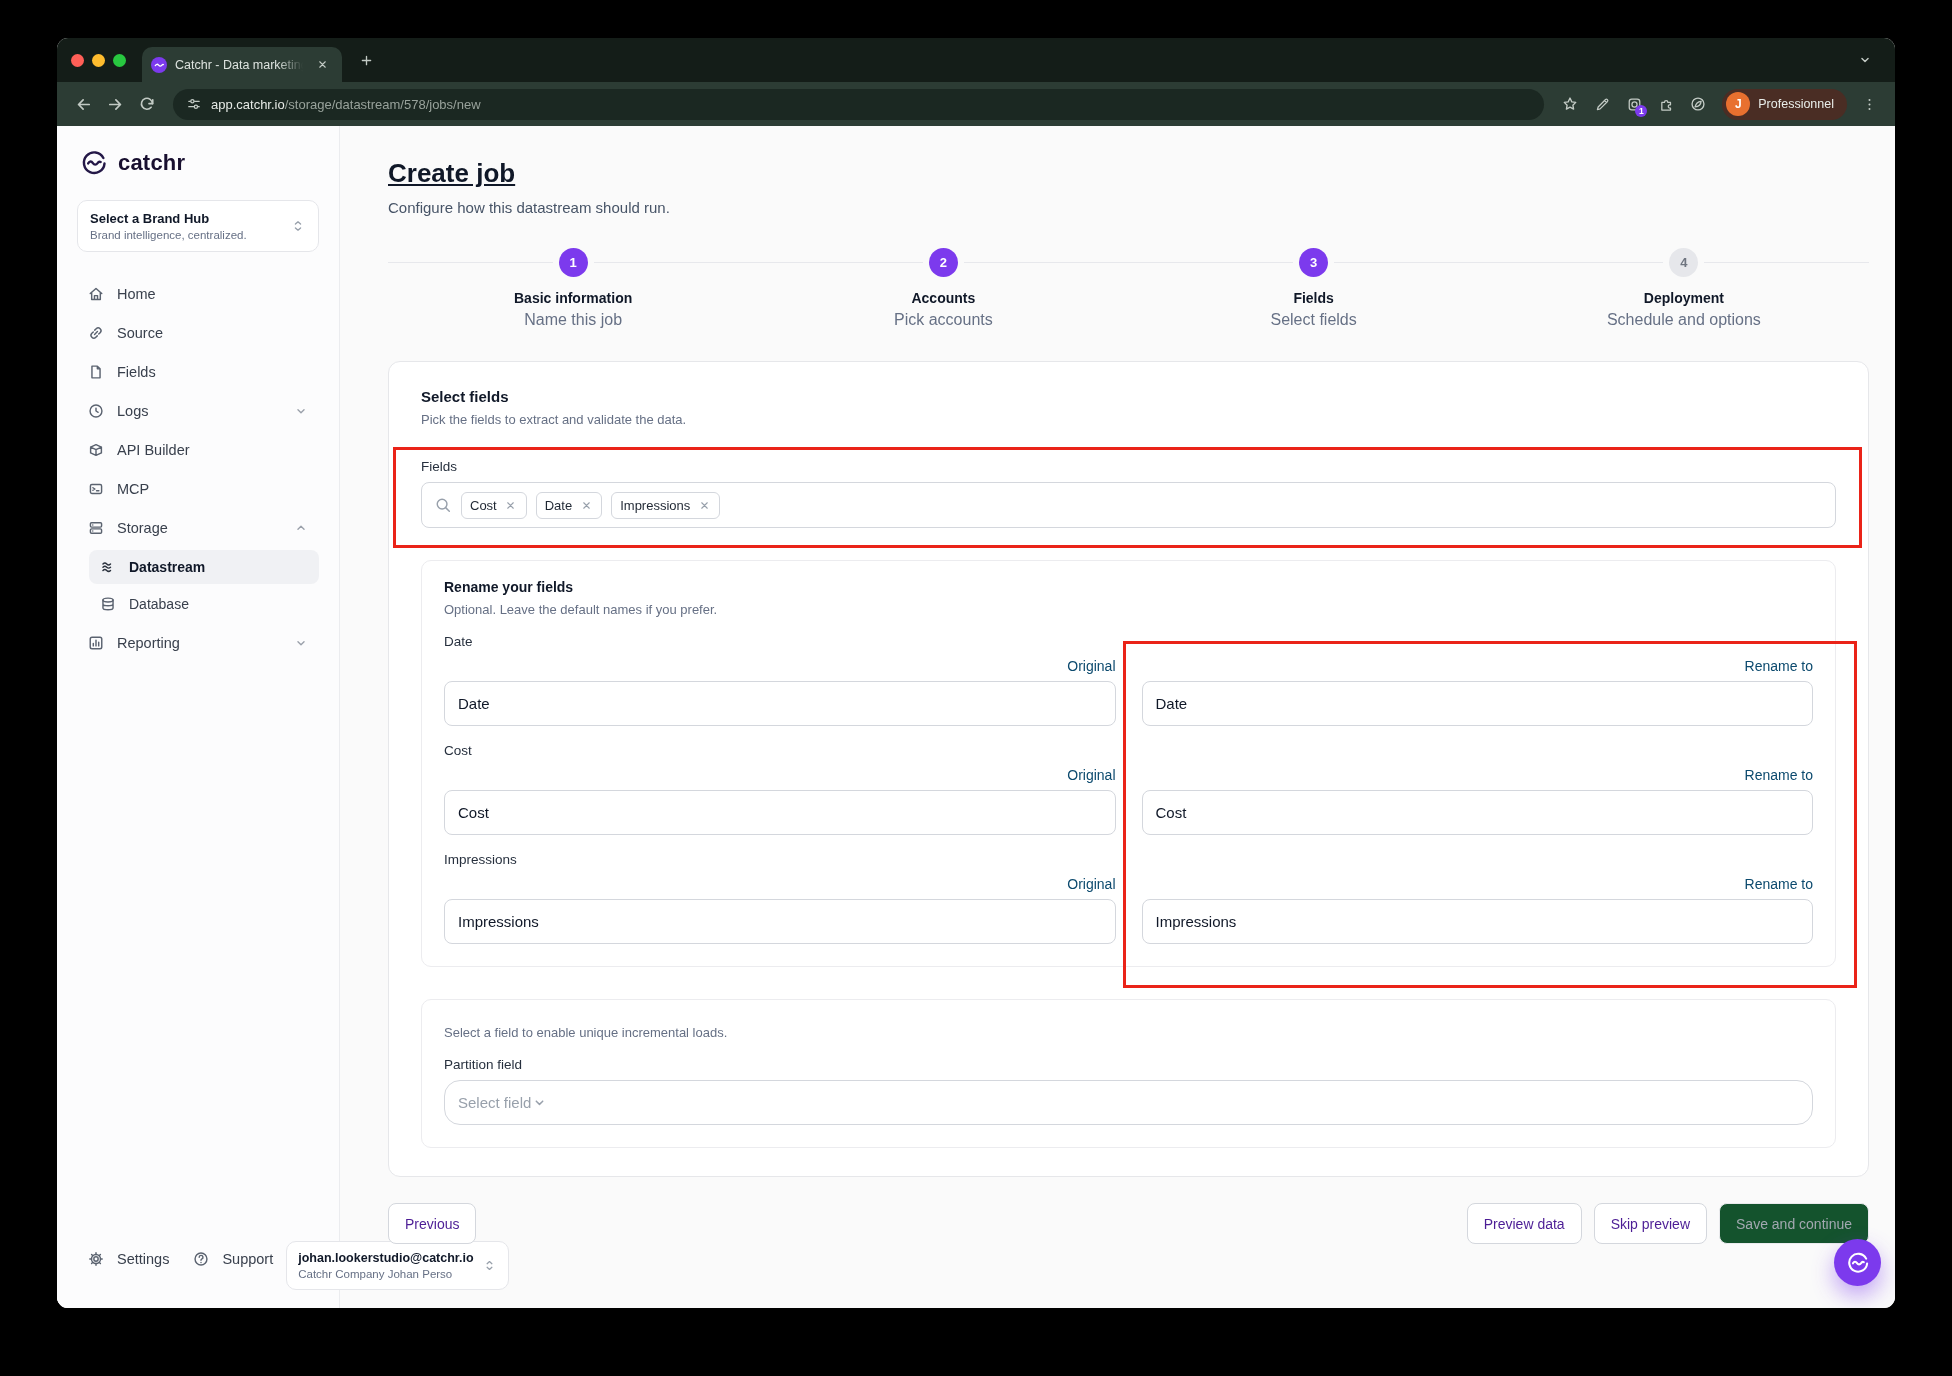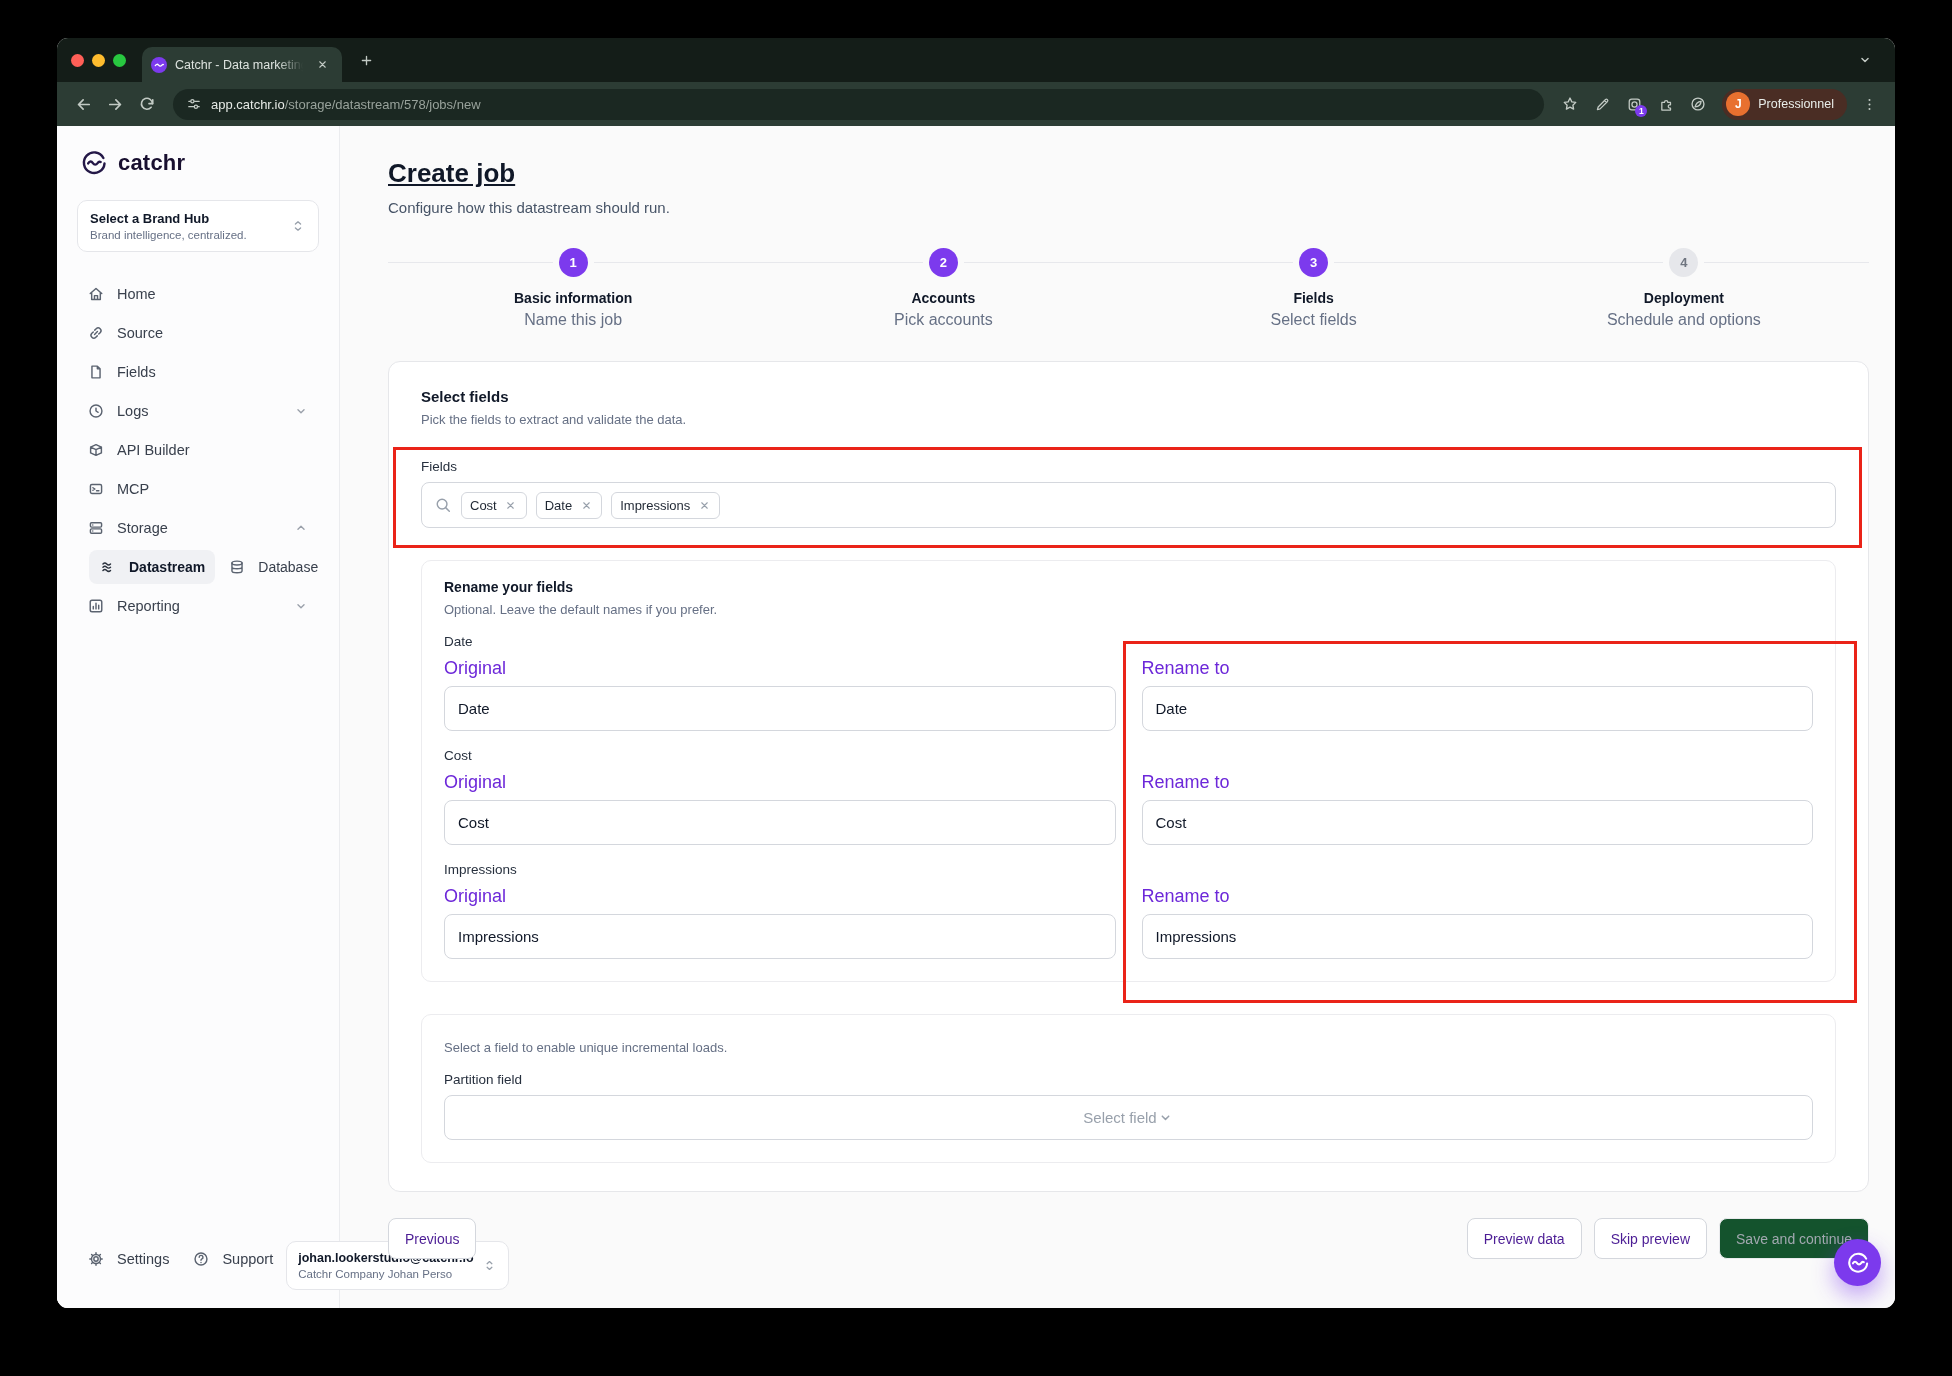--- a/index.html
+++ b/index.html
@@ -54,21 +54,21 @@
   .brandhub-main { flex:1; min-width:0; }
   .brandhub-title { font-size:13px; font-weight:700; color:#101828; }
   .brandhub-sub { font-size:11.5px; color:#667085; margin-top:3px; }
   .mutedic { color:#98a0ab; }
 
   .nav { margin-top:24px; display:flex; flex-direction:column; gap:3px; }
   .nav-item { display:flex; align-items:center; gap:12px; padding:9px 10px; border-radius:8px;
               font-size:14.5px; color:#39404d; cursor:pointer; }
   .nav-item .icw { color:#5b6370; display:flex; }
   .nav-item .chev { margin-left:auto; color:#9aa0aa; display:flex; }
-  .nav-sub { display:flex; flex-direction:row; gap:3px; margin:1px 0 1px 12px; }
+  .nav-sub { display:flex; flex-direction:column; gap:3px; margin:1px 0 1px 12px; }
   .nav-sub .nav-item { padding:8px 10px; font-size:14px; }
   .nav-item.active { background:#f0f1f4; color:#101828; font-weight:700; }
   .nav-item.active .icw { color:#2a313d; }
 
   .sidebar-bottom { margin-top:auto; display:flex; flex-direction:row; gap:3px; }
   .user-card { margin-top:14px; background:#fff; border:1px solid #e5e6ea; border-radius:10px;
                padding:9px 11px; display:flex; align-items:center; gap:8px; cursor:pointer; }
   .user-main { flex:1; min-width:0; }
   .user-email { font-size:12.5px; font-weight:700; color:#101828; white-space:nowrap; overflow:hidden; }
   .user-company { font-size:11.5px; color:#667085; margin-top:3px; }
@@ -104,26 +104,26 @@
   .redbox1 { left:-28px; right:-26px; top:-12px; bottom:-20px; }
   .redbox2 { top:80px; bottom:-22px; left:calc(50% - 6px); right:-22px; }
 
   .subcard { margin-top:32px; background:#fff; border:1px solid #ececef; border-radius:10px;
              padding:18px 22px 22px; position:relative; }
   .subcard-title { font-size:14px; font-weight:700; color:#101828; }
   .subcard-sub { font-size:13px; color:#667085; margin-top:7px; }
   .frow { margin-top:17px; }
   .fname { font-size:13.5px; color:#27303e; }
   .fgrid { display:grid; grid-template-columns:1fr 1fr; column-gap:26px; margin-top:9px; }
-  .fcol label { display:block; font-size:18px; color:#6d28d9; margin-bottom:7px; }
+  .fcol label { display:block; font-size:14px; color:#0c4a6e; margin-bottom:7px;text-align:right; }
   .tinput { width:100%; height:45px; border:1px solid #d4d7dd; border-radius:8px; background:#fff;
             padding:0 13px; font-size:15px; color:#101828; font-family:inherit; outline:none; }
 
-  .select { margin-top:7px; height:45px; border:1px solid #d4d7dd; border-radius:8px; background:#fff;
-            display:flex; align-items:center; justify-content:center; padding:0 13px; cursor:pointer; }
+  .select { margin-top:7px; height:45px; border:1px solid #d4d7dd; border-radius:16px; background:#fff;
+            display:flex; align-items:center; justify-content:flex-start; padding:0 13px; cursor:pointer; }
   .select-placeholder { font-size:15px; color:#98a0ab; }
 
   .footer-row { margin-top:26px; display:flex; justify-content:space-between; align-items:center; }
   .btn { height:41px; padding:0 16px; background:#fff; border:1px solid #d4d7dd; border-radius:8px;
          font-size:14px; font-weight:500; color:#4c1d95; font-family:inherit; cursor:pointer; }
   .btn-group { display:flex; gap:12px; }
   .btn.disabled { background:#14532d; border-color:#e9eaed; color:#a2a8b0; cursor:default; }
 
   .fab { position:absolute; right:14px; bottom:22px; width:47px; height:47px; border-radius:50%;
          background:#7c3aed; border:none; display:flex; align-items:center; justify-content:center;

